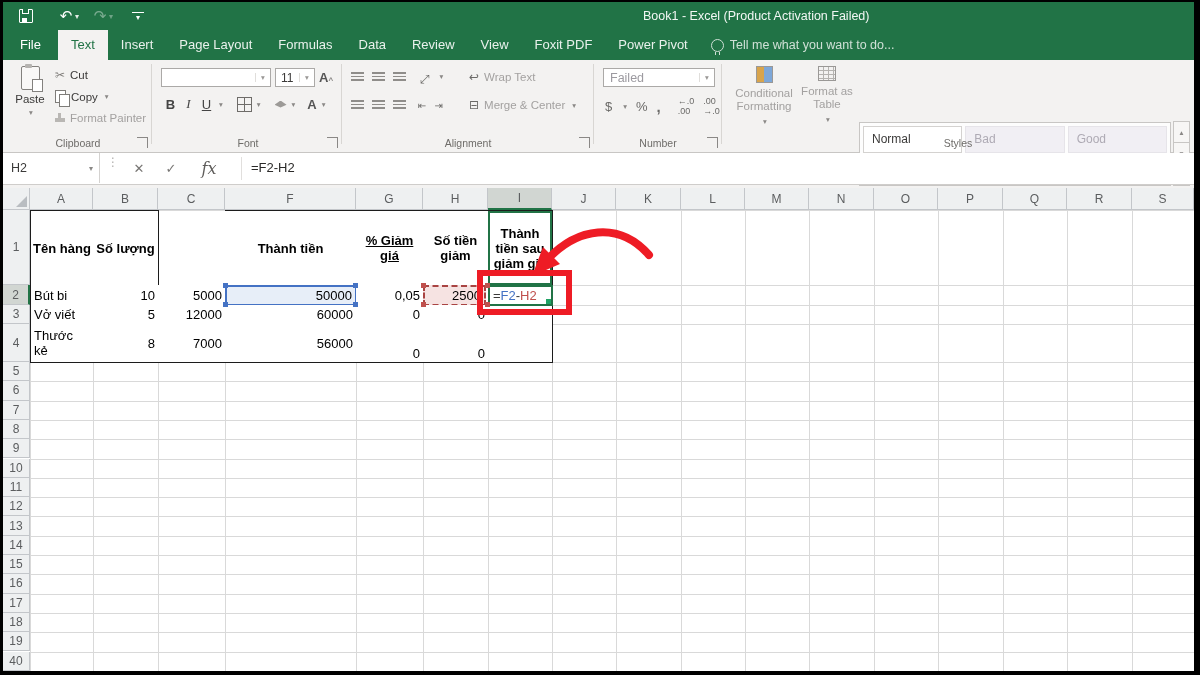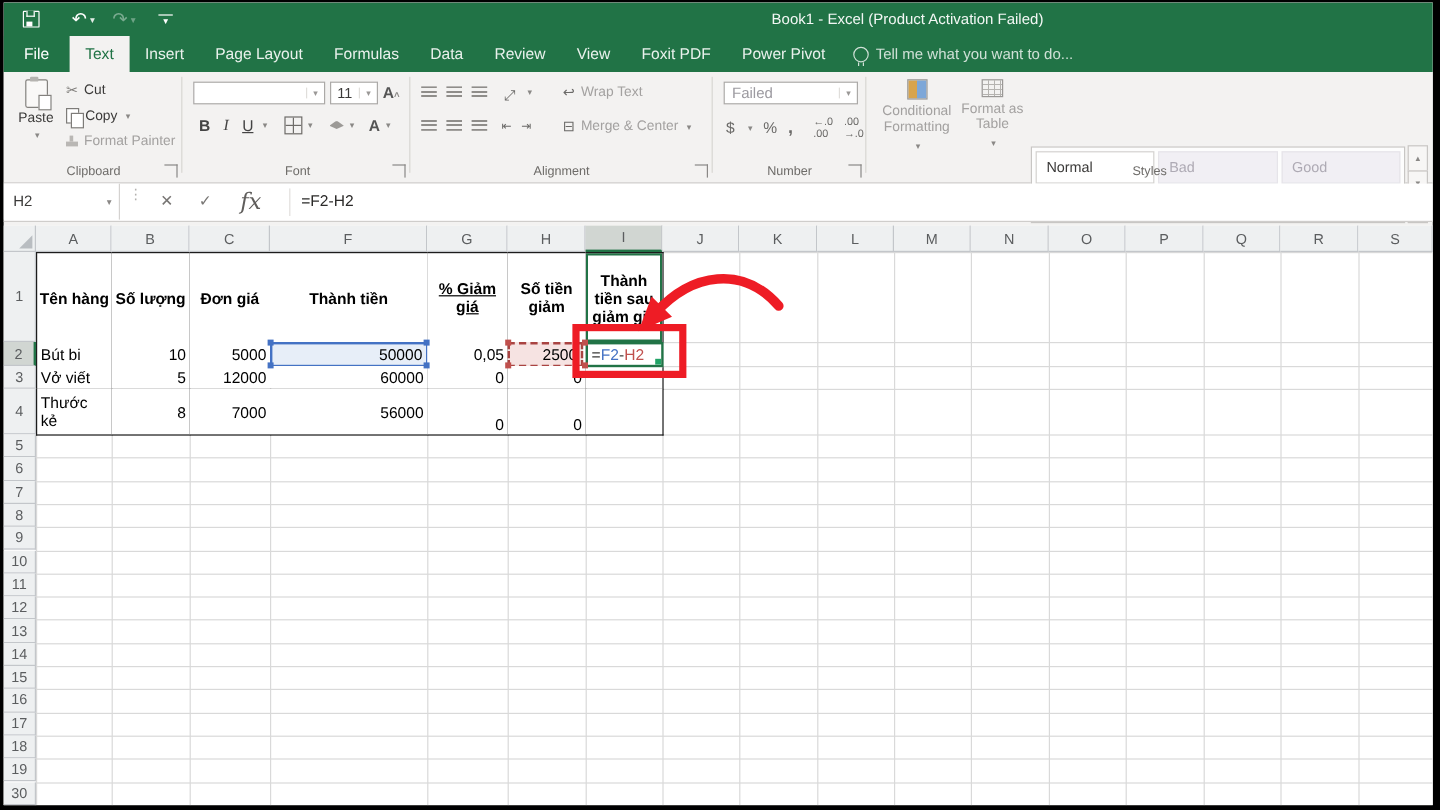--- a/index.html
+++ b/index.html
@@ -74,21 +74,21 @@
      repeating-linear-gradient(to right,transparent 0 4px,#b5b3b0 4px 5px);}
   .two-line{width:72px;text-align:center;font-size:11.5px;line-height:13px;}
 
   
   #fbar{position:absolute;left:0;top:151px;width:100%;height:31px;background:#fff;border-bottom:1px solid #cfcdcb;}
   #namebox{position:absolute;left:0;top:0;width:97px;height:30px;background:#fff;border-right:1px solid #d4d2d0;
            display:flex;align-items:center;font-size:12.5px;color:#3b3a39;padding-left:8px;box-sizing:border-box;}
   #namebox .arrow{margin-left:auto;margin-right:6px;font-size:8px;color:#8a8886;}
   #fdots{position:absolute;left:104px;top:6px;font-size:12px;color:#b3b1af;letter-spacing:0;line-height:6px;}
   .fbtn2{position:absolute;top:0;width:28px;height:30px;display:flex;align-items:center;justify-content:center;font-size:13px;color:#787674;}
-  #fx{font-family:"DejaVu Serif",serif;font-style:italic;font-size:19px;color:#5f5d5b;}
+  #fx{font-family:"DejaVu Serif",serif;font-style:italic;font-size:16px;color:#5f5d5b;}
   #fdivider{position:absolute;left:238px;top:4px;bottom:4px;width:1px;background:#e1dfdd;}
   #ftext{position:absolute;left:248px;top:0;height:30px;line-height:30px;font-size:13px;color:#2b2a29;}
 
   
   #grid{position:absolute;left:0;top:186px;width:1191px;height:483px;background:#fff;}
   .gl{position:absolute;background:#d9d9d9;}
   .chdr,.rhdr{position:absolute;background:#eef0f1;color:#5b5d5f;font-size:12px;display:flex;align-items:center;justify-content:center;box-sizing:border-box;border-right:1px solid #c3c6ca;border-bottom:1px solid #c3c6ca;}
   .chdr.sel{background:#d1d6d2;border-bottom:2px solid #217346;}
   .rhdr.sel{background:#d1d6d2;border-right:2px solid #217346;}
   #corner{position:absolute;left:0;top:0;width:27px;height:22px;background:#eef0f1;border-right:1px solid #c3c6ca;border-bottom:1px solid #c3c6ca;box-sizing:border-box;}
@@ -368,24 +368,23 @@
       <div class="rhdr" style="left: 0px; top: 270.5px; width: 27px; height: 19.3px;">10</div>
       <div class="rhdr" style="left: 0px; top: 289.8px; width: 27px; height: 19.3px;">11</div>
       <div class="rhdr" style="left: 0px; top: 309.1px; width: 27px; height: 19.3px;">12</div>
       <div class="rhdr" style="left: 0px; top: 328.4px; width: 27px; height: 19.3px;">13</div>
       <div class="rhdr" style="left: 0px; top: 347.7px; width: 27px; height: 19.3px;">14</div>
       <div class="rhdr" style="left: 0px; top: 367px; width: 27px; height: 19.3px;">15</div>
       <div class="rhdr" style="left: 0px; top: 386.3px; width: 27px; height: 19.3px;">16</div>
       <div class="rhdr" style="left: 0px; top: 405.6px; width: 27px; height: 19.3px;">17</div>
       <div class="rhdr" style="left: 0px; top: 424.9px; width: 27px; height: 19.3px;">18</div>
       <div class="rhdr" style="left: 0px; top: 444.2px; width: 27px; height: 19.3px;">19</div>
-      <div class="rhdr" style="left: 0px; top: 463.5px; width: 27px; height: 19.3px;">30</div>
+      <div class="rhdr" style="left: 0px; top: 463.5px; width: 27px; height: 19.3px;">40</div>
       <div class="tcell tth first" style="left: 27px; top: 22px; width: 64px; height: 76px;">Tên hàng</div>
       <div class="tcell tth" style="left: 90px; top: 22px; width: 66px; height: 76px;">Số lượng</div>
-      <div class="tcell tth" style="left: 155px; top: 22px; width: 68px; height: 76px;">Đơn giá</div>
       <div class="tcell tth" style="left: 222px; top: 22px; width: 132px; height: 76px;">Thành tiền</div>
       <div class="tcell tth" style="left: 353px; top: 22px; width: 68px; height: 76px; text-decoration: underline;">% Giảm giá</div>
       <div class="tcell tth" style="left: 420px; top: 22px; width: 66px; height: 76px;">Số tiền giảm</div>
       <div class="tcell tth greenbox" style="left: 485px; top: 22px; width: 65px; height: 76px;">Thành tiền sau giảm giá</div>
       <div class="tcell left first" style="left: 27px; top: 97px; width: 64px; height: 21px;">
         <span>Bút bi</span>
       </div>
       <div class="tcell num" style="left: 90px; top: 97px; width: 66px; height: 21px;">
         <span>10</span>
       </div>

